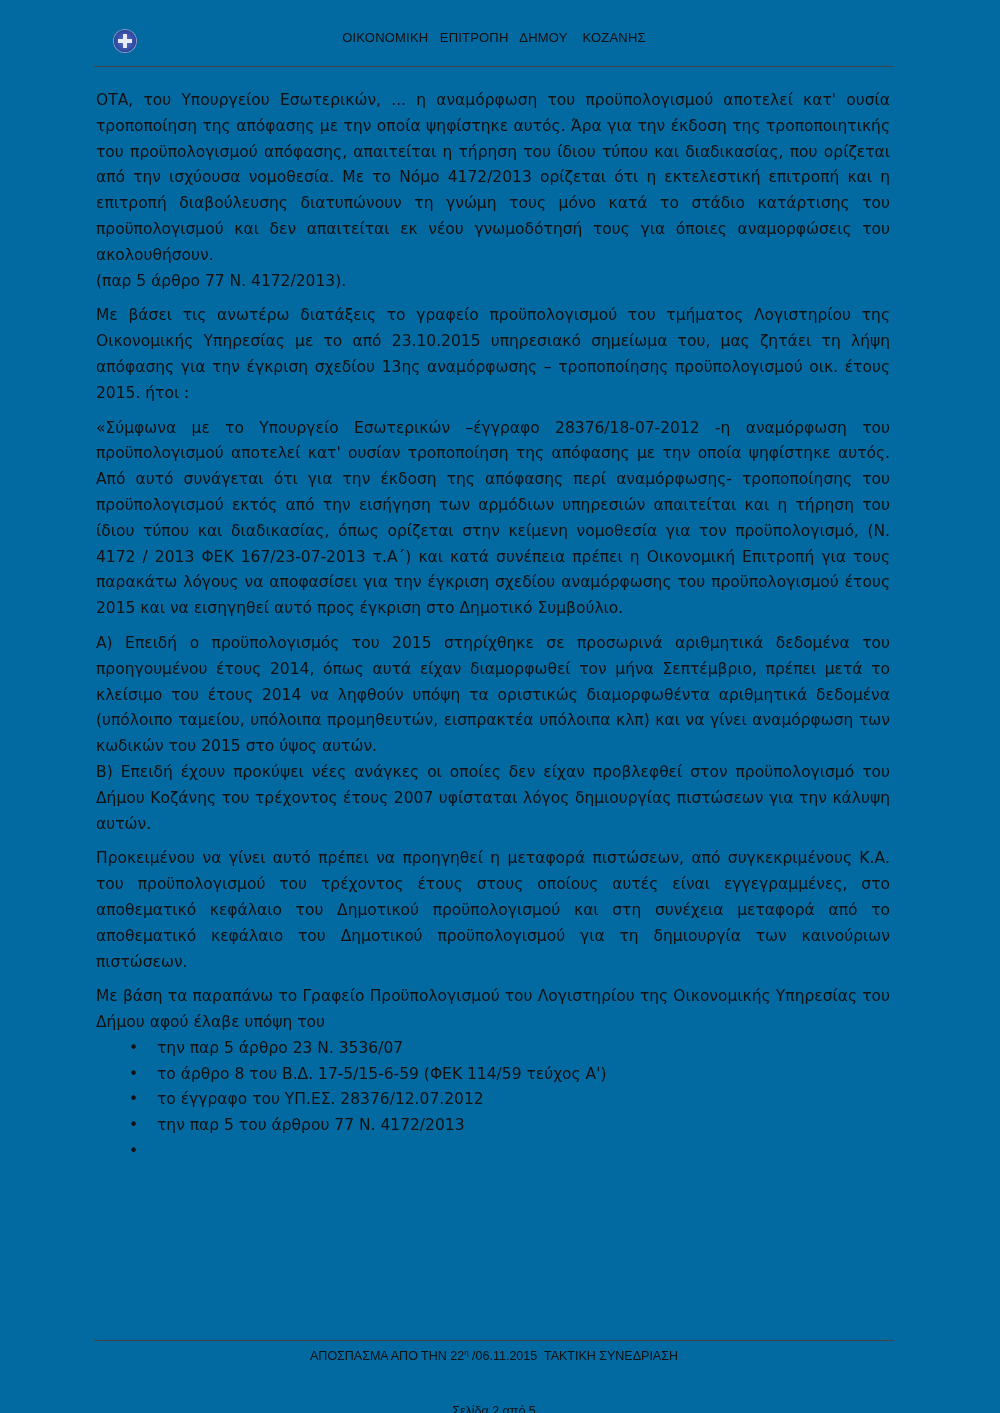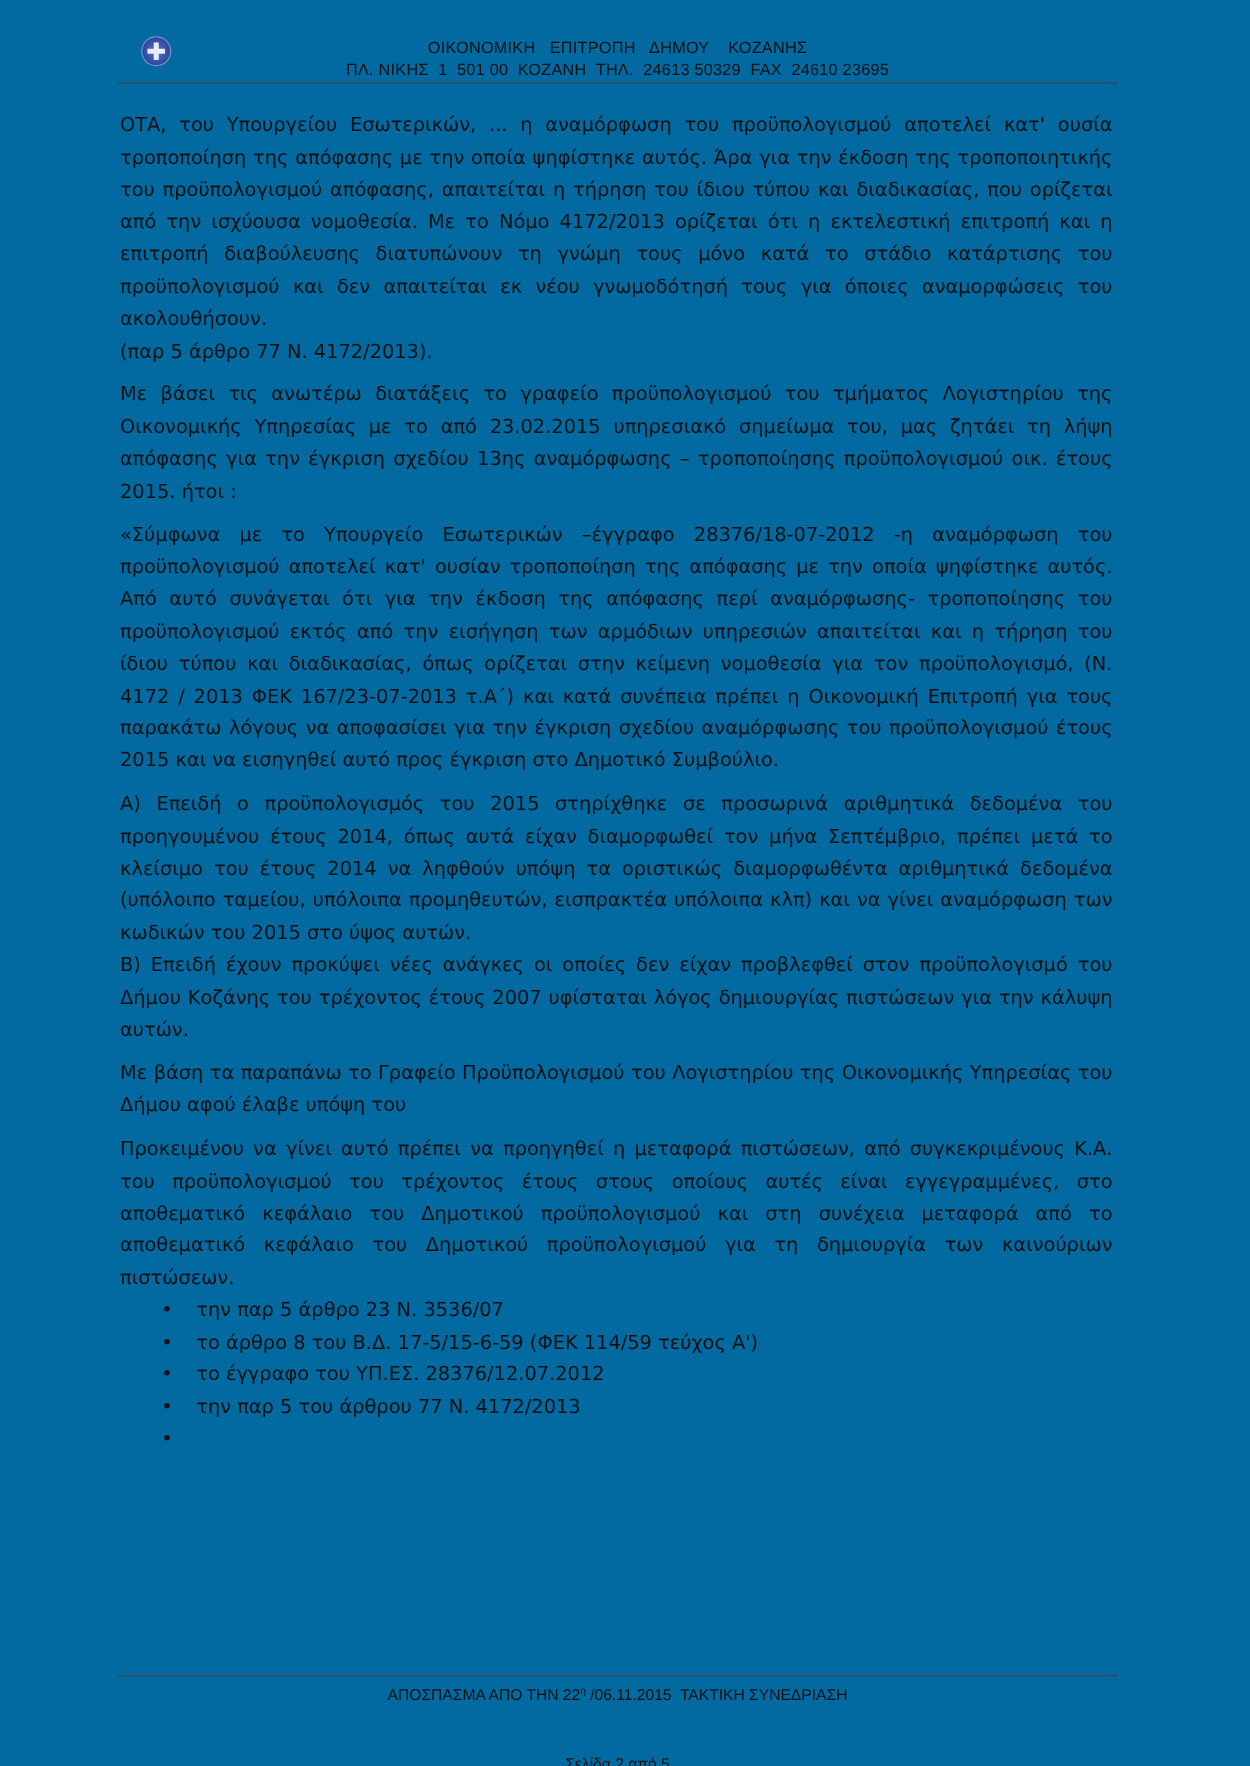--- a/index.html
+++ b/index.html
@@ -39,33 +39,32 @@
   sup { font-size: 8px; vertical-align: 5px; }
 </style>
 </head>
 <body>
 
 <div class="page">
 
   <div class="header">
     <div class="emblem"></div>
     <div class="header-line1" style="white-space:pre;">ΟΙΚΟΝΟΜΙΚΗ   ΕΠΙΤΡΟΠΗ   ΔΗΜΟΥ    ΚΟΖΑΝΗΣ</div>
-    <div class="header-line2" style="white-space:pre;">ΠΛ. ΝΙΚΗΣ  1  501 00  ΚΟΖΑΝΗ  ΤΗΛ.  24613 50329  FAX  24610 23695</div>
   </div>
   <div class="rule top"></div>
 
   <div class="body-text">
     <p>ΟΤΑ, του Υπουργείου Εσωτερικών, ... η αναμόρφωση του προϋπολογισμού αποτελεί κατ' ουσία τροποποίηση της απόφασης με την οποία ψηφίστηκε αυτός. Άρα για την έκδοση της τροποποιητικής του προϋπολογισμού απόφασης, απαιτείται η τήρηση του ίδιου τύπου και διαδικασίας, που ορίζεται από την ισχύουσα νομοθεσία. Με το Νόμο 4172/2013 ορίζεται ότι η εκτελεστική επιτροπή και η επιτροπή διαβούλευσης διατυπώνουν τη γνώμη τους μόνο κατά το στάδιο κατάρτισης του προϋπολογισμού και δεν απαιτείται εκ νέου γνωμοδότησή τους για όποιες αναμορφώσεις του ακολουθήσουν.</p>
     <p>(παρ 5 άρθρο 77 Ν. 4172/2013).</p>
-    <p class="gap">Με βάσει τις ανωτέρω διατάξεις το γραφείο προϋπολογισμού του τμήματος Λογιστηρίου της Οικονομικής Υπηρεσίας με το από 23.02.2015 υπηρεσιακό σημείωμα του, μας ζητάει τη λήψη απόφασης για την έγκριση σχεδίου 13ης αναμόρφωσης – τροποποίησης προϋπολογισμού οικ. έτους 2015. ήτοι :</p>
+    <p class="gap">Με βάσει τις ανωτέρω διατάξεις το γραφείο προϋπολογισμού του τμήματος Λογιστηρίου της Οικονομικής Υπηρεσίας με το από 23.10.2015 υπηρεσιακό σημείωμα του, μας ζητάει τη λήψη απόφασης για την έγκριση σχεδίου 13ης αναμόρφωσης – τροποποίησης προϋπολογισμού οικ. έτους 2015. ήτοι :</p>
     <p class="gap">«Σύμφωνα με το Υπουργείο Εσωτερικών –έγγραφο 28376/18-07-2012 -η αναμόρφωση του προϋπολογισμού αποτελεί κατ' ουσίαν τροποποίηση της απόφασης με την οποία ψηφίστηκε αυτός. Από αυτό συνάγεται ότι για την έκδοση της απόφασης περί αναμόρφωσης- τροποποίησης του προϋπολογισμού εκτός από την εισήγηση των αρμόδιων υπηρεσιών απαιτείται και η τήρηση του ίδιου τύπου και διαδικασίας, όπως ορίζεται στην κείμενη νομοθεσία για τον προϋπολογισμό, (Ν. 4172 / 2013 ΦΕΚ 167/23-07-2013 τ.Α΄)  και κατά συνέπεια πρέπει η Οικονομική Επιτροπή για τους παρακάτω λόγους να αποφασίσει για την έγκριση σχεδίου αναμόρφωσης  του προϋπολογισμού έτους 2015 και να εισηγηθεί αυτό προς έγκριση στο Δημοτικό Συμβούλιο.</p>
     <p class="gap">Α) Επειδή ο προϋπολογισμός του 2015 στηρίχθηκε σε προσωρινά αριθμητικά δεδομένα του προηγουμένου έτους 2014, όπως αυτά είχαν διαμορφωθεί τον μήνα Σεπτέμβριο, πρέπει μετά το κλείσιμο του έτους 2014 να ληφθούν υπόψη τα οριστικώς διαμορφωθέντα αριθμητικά δεδομένα (υπόλοιπο ταμείου, υπόλοιπα προμηθευτών, εισπρακτέα υπόλοιπα κλπ) και να γίνει αναμόρφωση των κωδικών του 2015 στο ύψος αυτών.</p>
     <p>Β) Επειδή έχουν προκύψει νέες ανάγκες οι οποίες δεν είχαν προβλεφθεί στον προϋπολογισμό του Δήμου Κοζάνης του τρέχοντος έτους 2007 υφίσταται λόγος δημιουργίας πιστώσεων για την κάλυψη αυτών.</p>
+    <p class="gap">Προκειμένου να γίνει αυτό πρέπει να προηγηθεί η μεταφορά πιστώσεων, από συγκεκριμένους Κ.Α. του προϋπολογισμού του τρέχοντος έτους στους οποίους αυτές είναι εγγεγραμμένες, στο αποθεματικό κεφάλαιο του Δημοτικού προϋπολογισμού και στη συνέχεια μεταφορά από το αποθεματικό κεφάλαιο του Δημοτικού προϋπολογισμού για τη δημιουργία των καινούριων πιστώσεων.</p>
     <p class="gap">Με βάση τα παραπάνω το Γραφείο Προϋπολογισμού του Λογιστηρίου της Οικονομικής Υπηρεσίας του Δήμου αφού έλαβε υπόψη του</p>
-    <p class="gap">Προκειμένου να γίνει αυτό πρέπει να προηγηθεί η μεταφορά πιστώσεων, από συγκεκριμένους Κ.Α. του προϋπολογισμού του τρέχοντος έτους στους οποίους αυτές είναι εγγεγραμμένες, στο αποθεματικό κεφάλαιο του Δημοτικού προϋπολογισμού και στη συνέχεια μεταφορά από το αποθεματικό κεφάλαιο του Δημοτικού προϋπολογισμού για τη δημιουργία των καινούριων πιστώσεων.</p>
     <ul>
       <li><span class="bullet">•</span><span>την παρ 5 άρθρο 23 Ν. 3536/07</span></li>
       <li><span class="bullet">•</span><span>το άρθρο 8 του Β.Δ. 17-5/15-6-59 (ΦΕΚ 114/59 τεύχος Α')</span></li>
       <li><span class="bullet">•</span><span>το έγγραφο του ΥΠ.ΕΣ. 28376/12.07.2012</span></li>
       <li><span class="bullet">•</span><span>την παρ 5 του άρθρου 77 Ν. 4172/2013</span></li>
       <li><span class="bullet">•</span></li>
     </ul>
   </div>
 
   <div class="rule bottom"></div>

